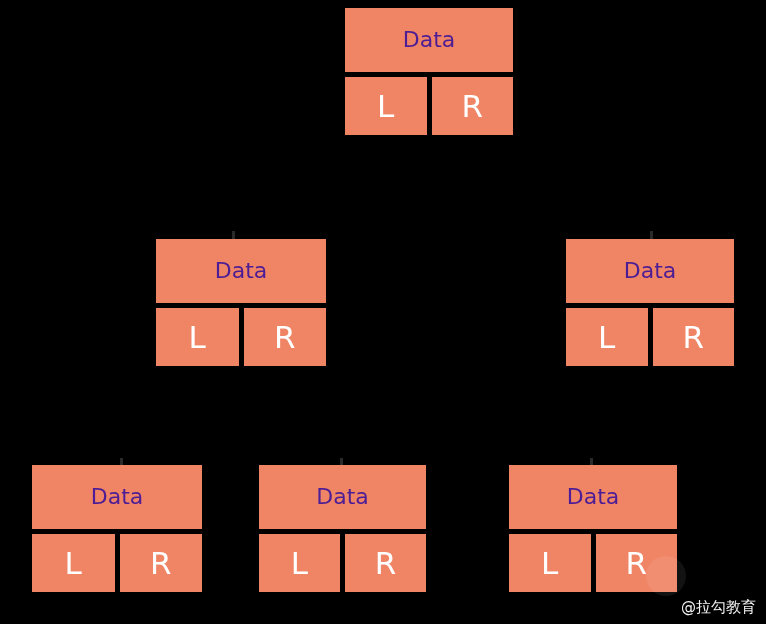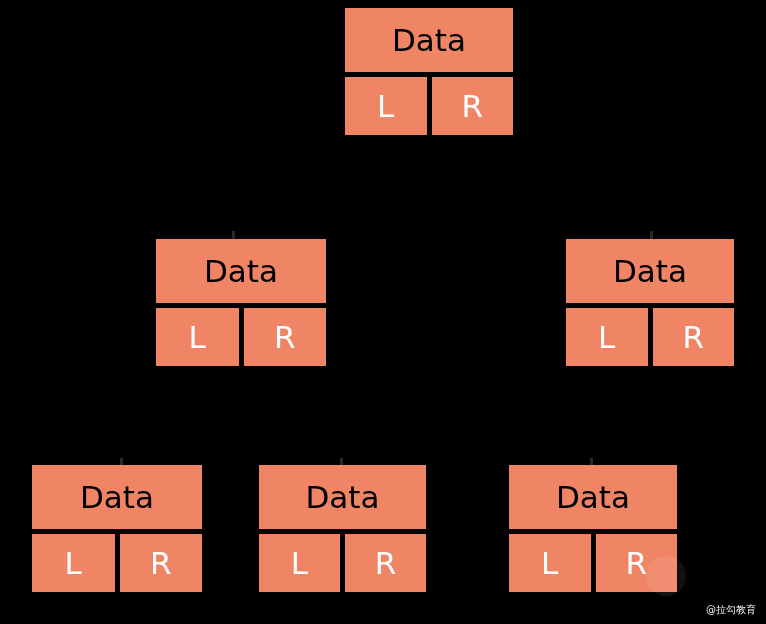--- a/index.html
+++ b/index.html
@@ -18,25 +18,25 @@
 
   
   .node {
     position: absolute;
     display: flex;
     flex-direction: column;
     box-sizing: border-box;
   }
   .node-data {
     background: #F08566;
-    color: #000000;
+    color: #4c1d95;
     display: flex;
     align-items: center;
     justify-content: center;
-    font-size: 31px;
+    font-size: 22px;
     line-height: 1;
     letter-spacing: 0px;
     box-sizing: border-box;
     width: 100%;
   }
   .node-children {
     display: flex;
     flex-direction: row;
     width: 100%;
     box-sizing: border-box;
@@ -68,21 +68,21 @@
     position: absolute;
     background: #2a2a2a;
   }
 
   
   #watermark {
     position: absolute;
     right: 10px;
     bottom: 7px;
     color: #FFFFFF;
-    font-size: 10px;
+    font-size: 15px;
     font-family: "DejaVu Sans", sans-serif;
     white-space: nowrap;
     opacity: 0.95;
   }
   #watermark-blob {
     position: absolute;
     right: 80px;
     bottom: 28px;
     width: 40px;
     height: 40px;

